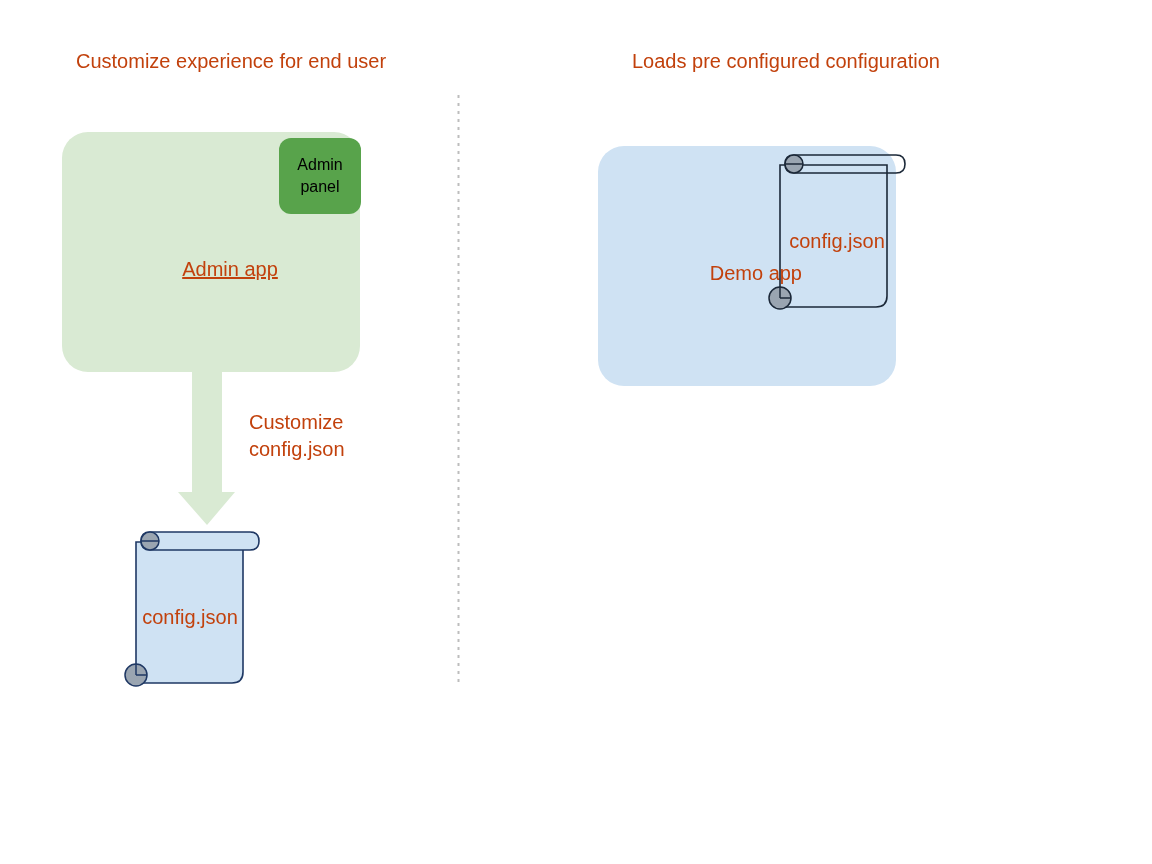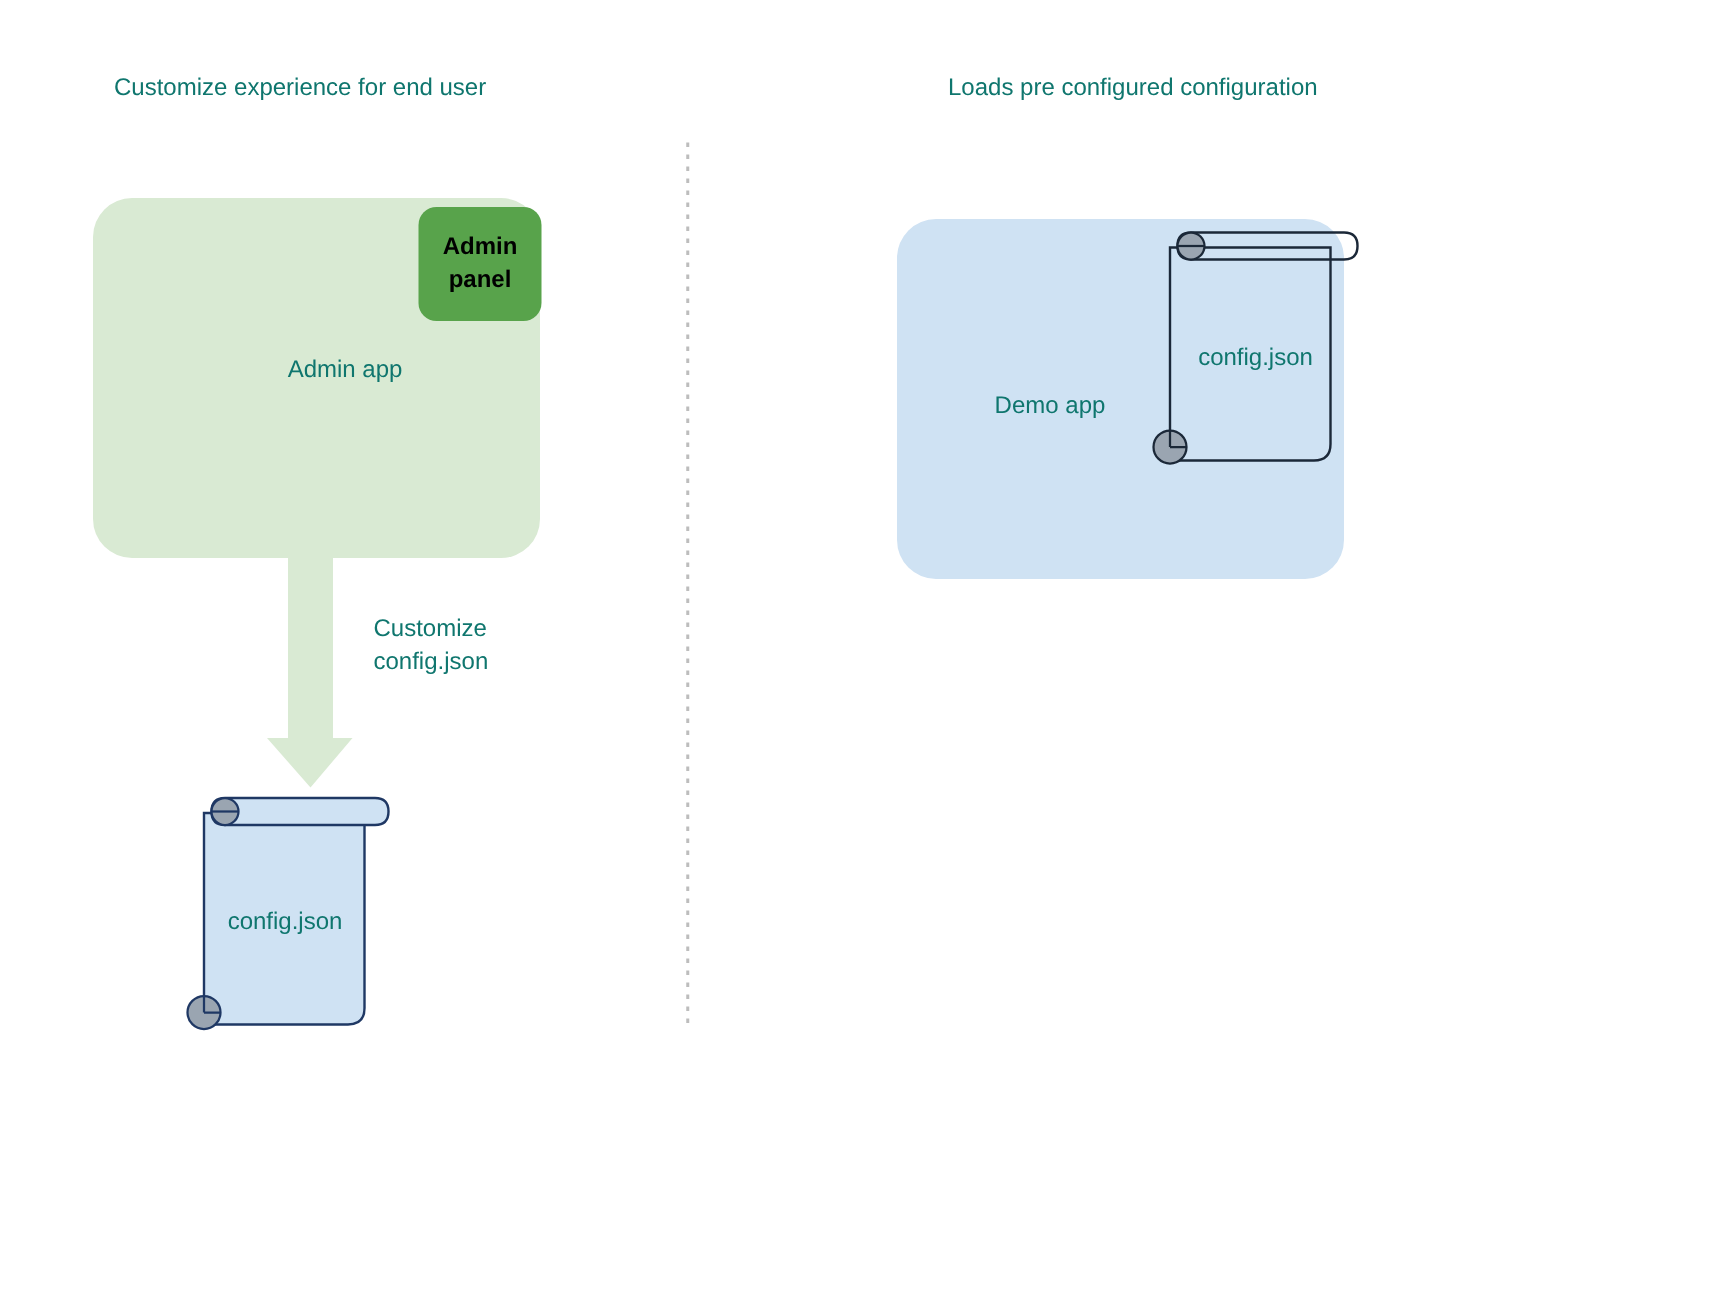--- a/index.html
+++ b/index.html
@@ -20,40 +20,41 @@
   .canvas {
     position: absolute;
     inset: 0;
     width: 1152px;
     height: 864px;
   }
 
   
   .label {
     position: absolute;
-    font-size: 16px;
+    font-size: 20px;
     line-height: 1.35;
-    color: #0f766e;
+    color: #c2410c;
     white-space: pre-line;
   }
 
   #title-left  { left: 76px;  top: 48px; }
   #title-right { left: 604px; top: 48px; margin-left: 28px; }
 
   #admin-app-label {
     left: 62px;
-    top: 236px;
+    top: 256px;
     width: 336px;
     text-align: center;
+    text-decoration: underline;
   }
   #demo-app-label {
     left: 598px;
     top: 260px;
     width: 204px;
-    text-align: center;
+    text-align: right;
   }
   #arrow-label {
     left: 249px;
     top: 409px;
     width: 160px;
     text-align: left;
   }
   #loads-caption {
     left: 598px;
     top: 444px;
@@ -104,21 +105,20 @@
     display: flex;
     align-items: center;
     justify-content: center;
   }
   #admin-panel-label {
     font-size: 16px;
     line-height: 1.35;
     text-align: center;
     color: #000000;
     white-space: pre-line;
-    font-weight: bold;
   }
 
   .svg-layer {
     position: absolute;
     left: 0;
     top: 0;
     width: 1152px;
     height: 864px;
     overflow: visible;
     pointer-events: none;

